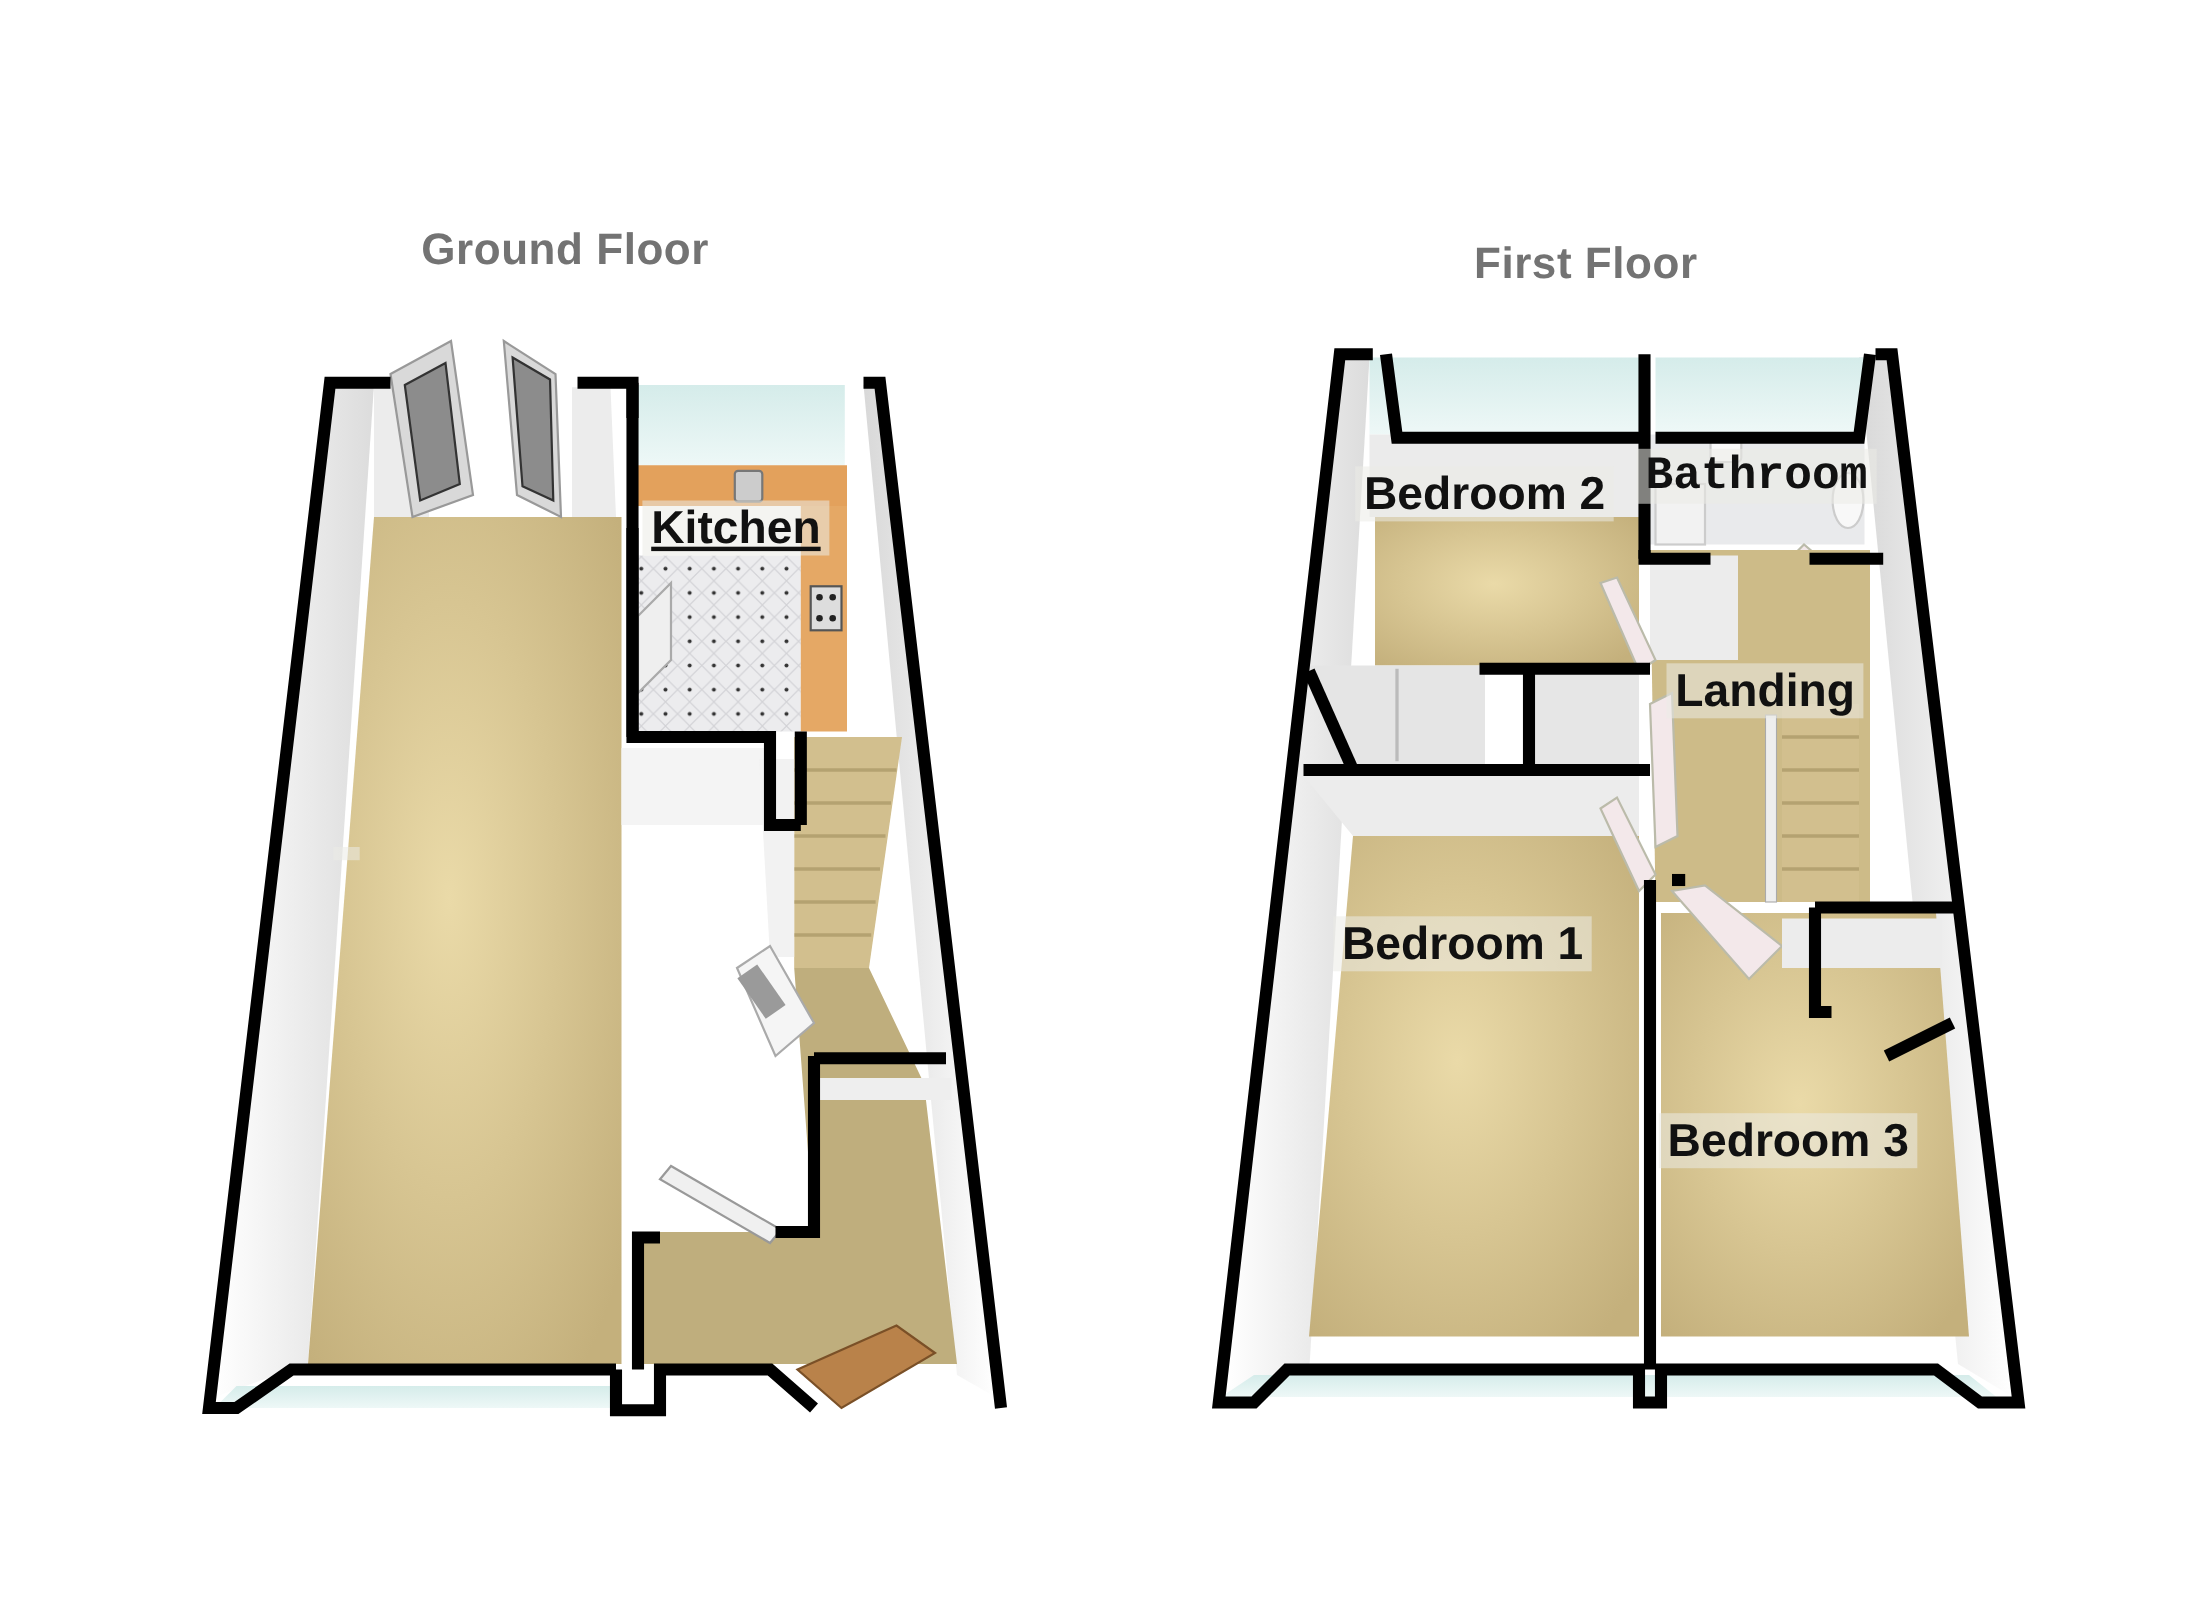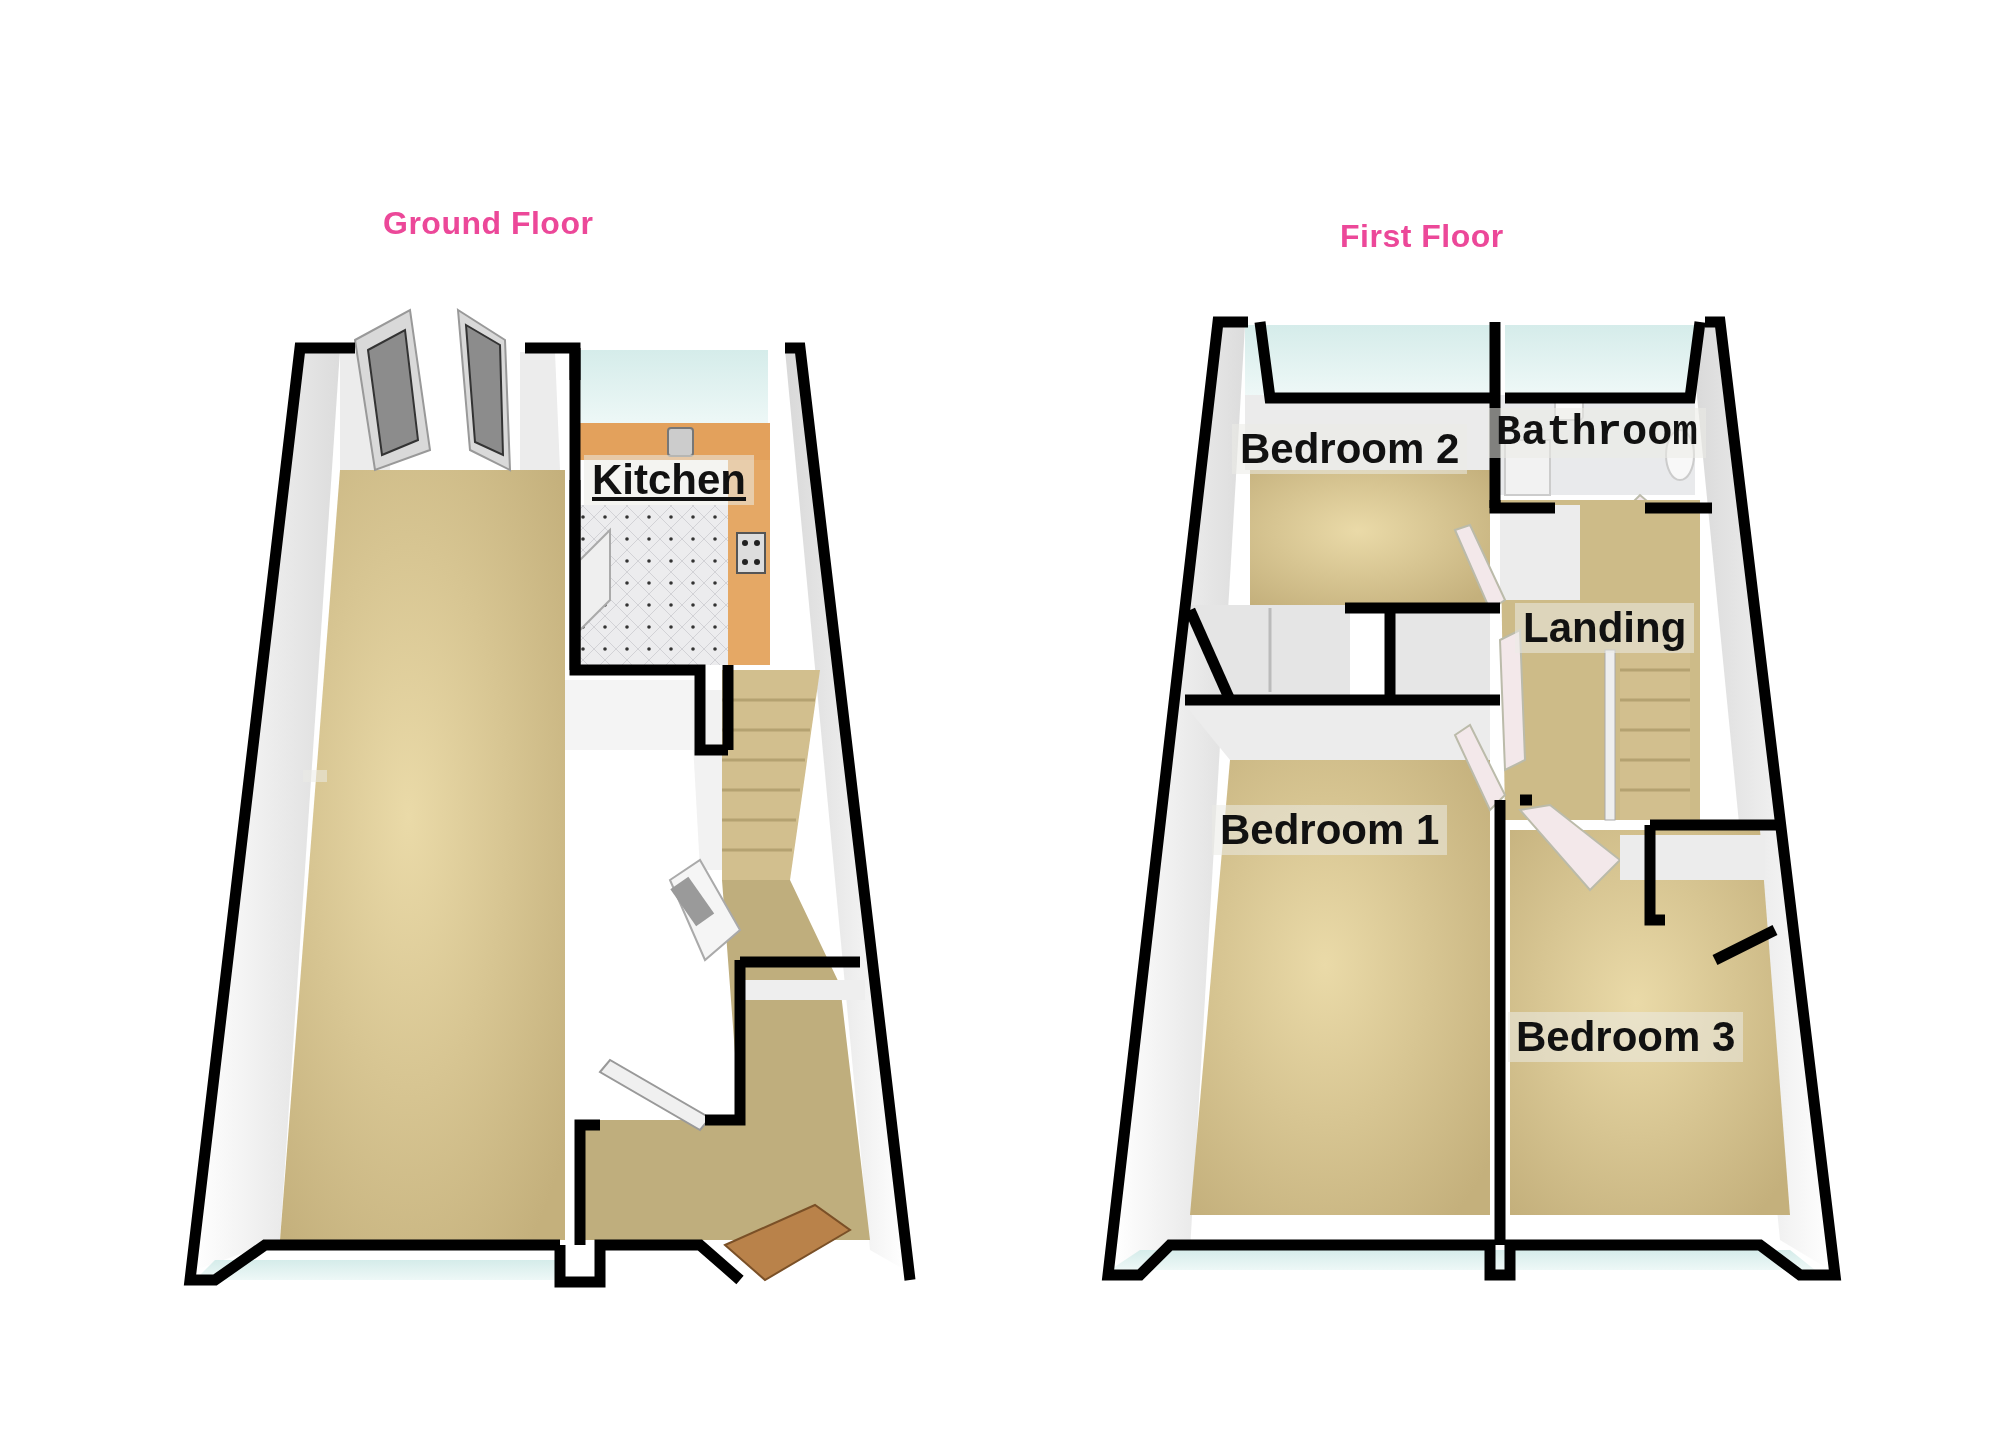--- a/index.html
+++ b/index.html
@@ -1,20 +1,20 @@
 <!DOCTYPE html>
 <html><head>
   <meta charset="utf-8">
   <style>
     html, body { margin: 0; padding: 0; background: #ffffff; }
     body { width: 2000px; height: 1454px; overflow: hidden; position: relative;
            font-family: "Liberation Sans", sans-serif; }
     svg { position: absolute; left: 0; top: 0; }
     .floor-title { position: absolute; font-family: "Liberation Sans", sans-serif;
-                   font-weight: bold; font-size: 32px; color: #ec4899; letter-spacing: 0.5px; }
+                   font-weight: bold; font-size: 40px; color: #737373; letter-spacing: 0.5px; }
     .room-label { position: absolute; font-family: "Liberation Sans", sans-serif; font-weight: bold;
                   font-size: 42px; color: #111; background: rgba(235,235,230,0.55);
                   padding: 2px 8px; line-height: 1.1; text-align: center; white-space: nowrap; }
   </style>
 </head>
 <body>
 
 <div class="floor-title" style="left:383px; top:205px;">Ground Floor</div>
 <div class="floor-title" style="left:1340px; top:218px;">First Floor</div>
 
@@ -174,14 +174,14 @@
     </g>
   </g>
 </svg>
 
 <div class="room-label" style="left:584px; top:455px;text-decoration:underline;">Kitchen</div>
 <div class="room-label" style="left:303px; top:770px; padding:6px 12px;">
 </div>
 <div class="room-label" style="left:1232px; top:424px;">Bedroom 2</div>
 <div class="room-label" style="left:1488px; top:408px;font-family:Liberation Mono, monospace;">Bathroom</div>
 <div class="room-label" style="left:1515px; top:603px;">Landing</div>
-<div class="room-label" style="left:1212px; top:805px;">Bedroom 1</div>
+<div class="room-label" style="left:1212px; top:833px;">Bedroom 1</div>
 <div class="room-label" style="left:1508px; top:1012px;">Bedroom 3</div>
 
 </body></html>

